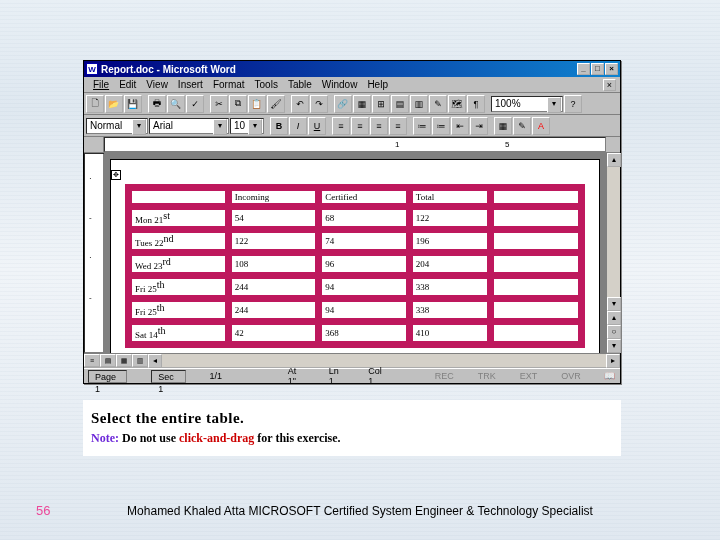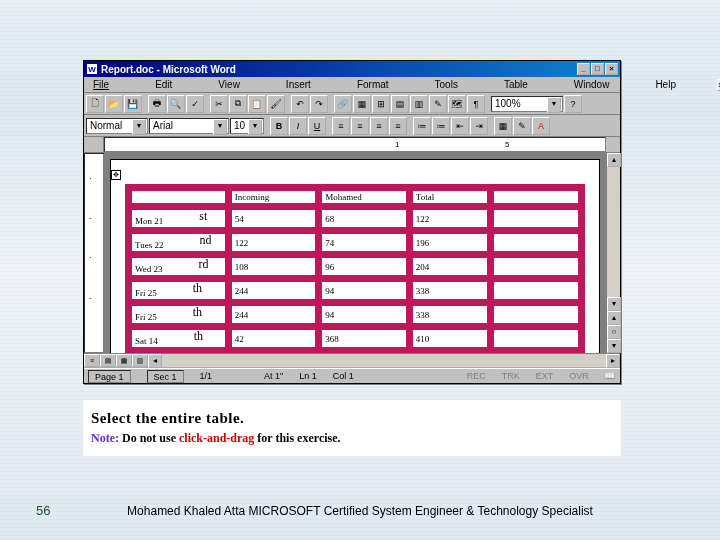--- a/index.html
+++ b/index.html
@@ -40,21 +40,21 @@
     display:flex; align-items:center; justify-content:center; font-size:8px; color:#00a;
   }
   .titlebar .spacer { flex: 1; }
   .titlebar .winbtn {
     width: 13px; height: 12px; background:#c0c0c0; border:1px outset #fff;
     margin-left:1px; font-size:8px; line-height:10px; text-align:center; color:#000;
   }
   .menubar {
     display: flex; align-items: center;
     background: #c0c0c0; height: 16px; font-size: 10px;
-    padding: 0 4px; border-bottom: 1px solid #808080; gap: 36px;
+    padding: 0 4px; border-bottom: 1px solid #808080;
   }
   .menubar span { padding: 0 5px; cursor: default; }
   .menubar .closex { margin-left:auto; width:13px; height:12px; border:1px outset #fff; text-align:center; font-size:9px; line-height:10px;}
   .toolbar {
     display: flex; align-items: center; height: 22px;
     background: #c0c0c0; border-bottom: 1px solid #808080;
     padding: 0 2px; gap: 1px;
   }
   .tbtn {
     width: 18px; height: 18px; border: 1px outset #fff;
@@ -118,40 +118,40 @@
   .bottombar {
     height:14px; background:#c0c0c0; border-top:1px solid #808080;
     display:flex; align-items:center; font-size:9px;
   }
   .viewbtns { display:flex; }
   .viewbtns .vb { width:16px; height:13px; border:1px outset #fff; font-size:7px; text-align:center; line-height:11px;}
   .hscroll { flex:1; display:flex; align-items:center; }
   .hscroll .strack { height:13px; flex:1; }
   .statusbar {
     height:16px; background:#c0c0c0; border-top:2px groove #fff;
-    display:flex; align-items:center; font-size:9px; padding:0 4px; gap:16px;
+    display:flex; align-items:center; font-size:9px; padding:0 4px; gap:24px;
   }
   .statusbar .cell { border:1px inset #808080; padding:0 6px; height:13px; line-height:12px;}
   .statusbar .dim { color:#808080; }
   .instructions {
     position:absolute; left:83px; top:400px; width:538px;
     background:#fff; padding:10px 8px; font-family:"Times New Roman",serif;
   }
   .instructions .line1 { font-size:15px; font-weight:bold; letter-spacing:0.5px; margin-bottom:4px;}
   .instructions .line2 { font-size:12px; font-weight:bold; }
   .instructions .note-label { color:#6d28d9; }
   .instructions .cad { color:#c00; }
   .slide-number {
-    position:absolute; left:36px; bottom:22px; font-size:13px; color:#14532d;
+    position:absolute; left:36px; bottom:22px; font-size:13px; color:#ec4899;
   }
   .slide-footer {
     position:absolute; left:0; bottom:22px; width:720px; text-align:center;
     font-size:12px; color:#000;
   }
-  sup { font-size:12px;margin-left:36px; }
+  sup { font-size:10px; }
 </style>
 </head>
 <body>
 
 <div class="slide-bg"></div>
 
 <div class="word-window">
 
   <div class="titlebar">
     <div class="wicon">W</div>
@@ -262,21 +262,21 @@
       <span class="vt" style="top:70%">-</span>
     </div>
     <div class="page">
       <div class="paper">
         <div class="table-handle">✥</div>
         <table class="data">
           <tbody>
               <tr>
             <th style="width:22%"></th>
             <th style="width:20%">Incoming</th>
-            <th style="width:20%">Mohamed</th>
+            <th style="width:20%">Certified</th>
             <th style="width:18%">Total</th>
             <th></th>
           </tr>
           </tbody>
             <tbody id="tbody">
               <tr>
                 <td>Mon 21<sup>st</sup></td>
                 <td>54</td>
                 <td>68</td>
                 <td>122</td>

